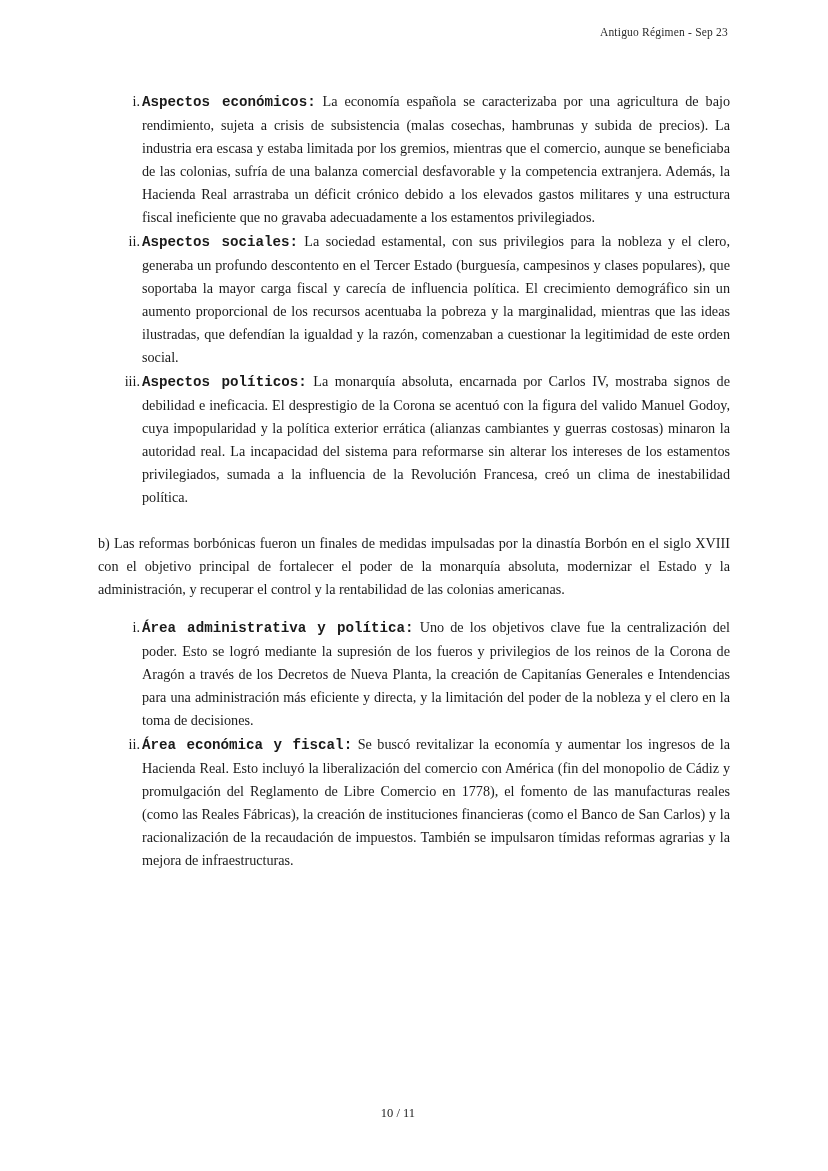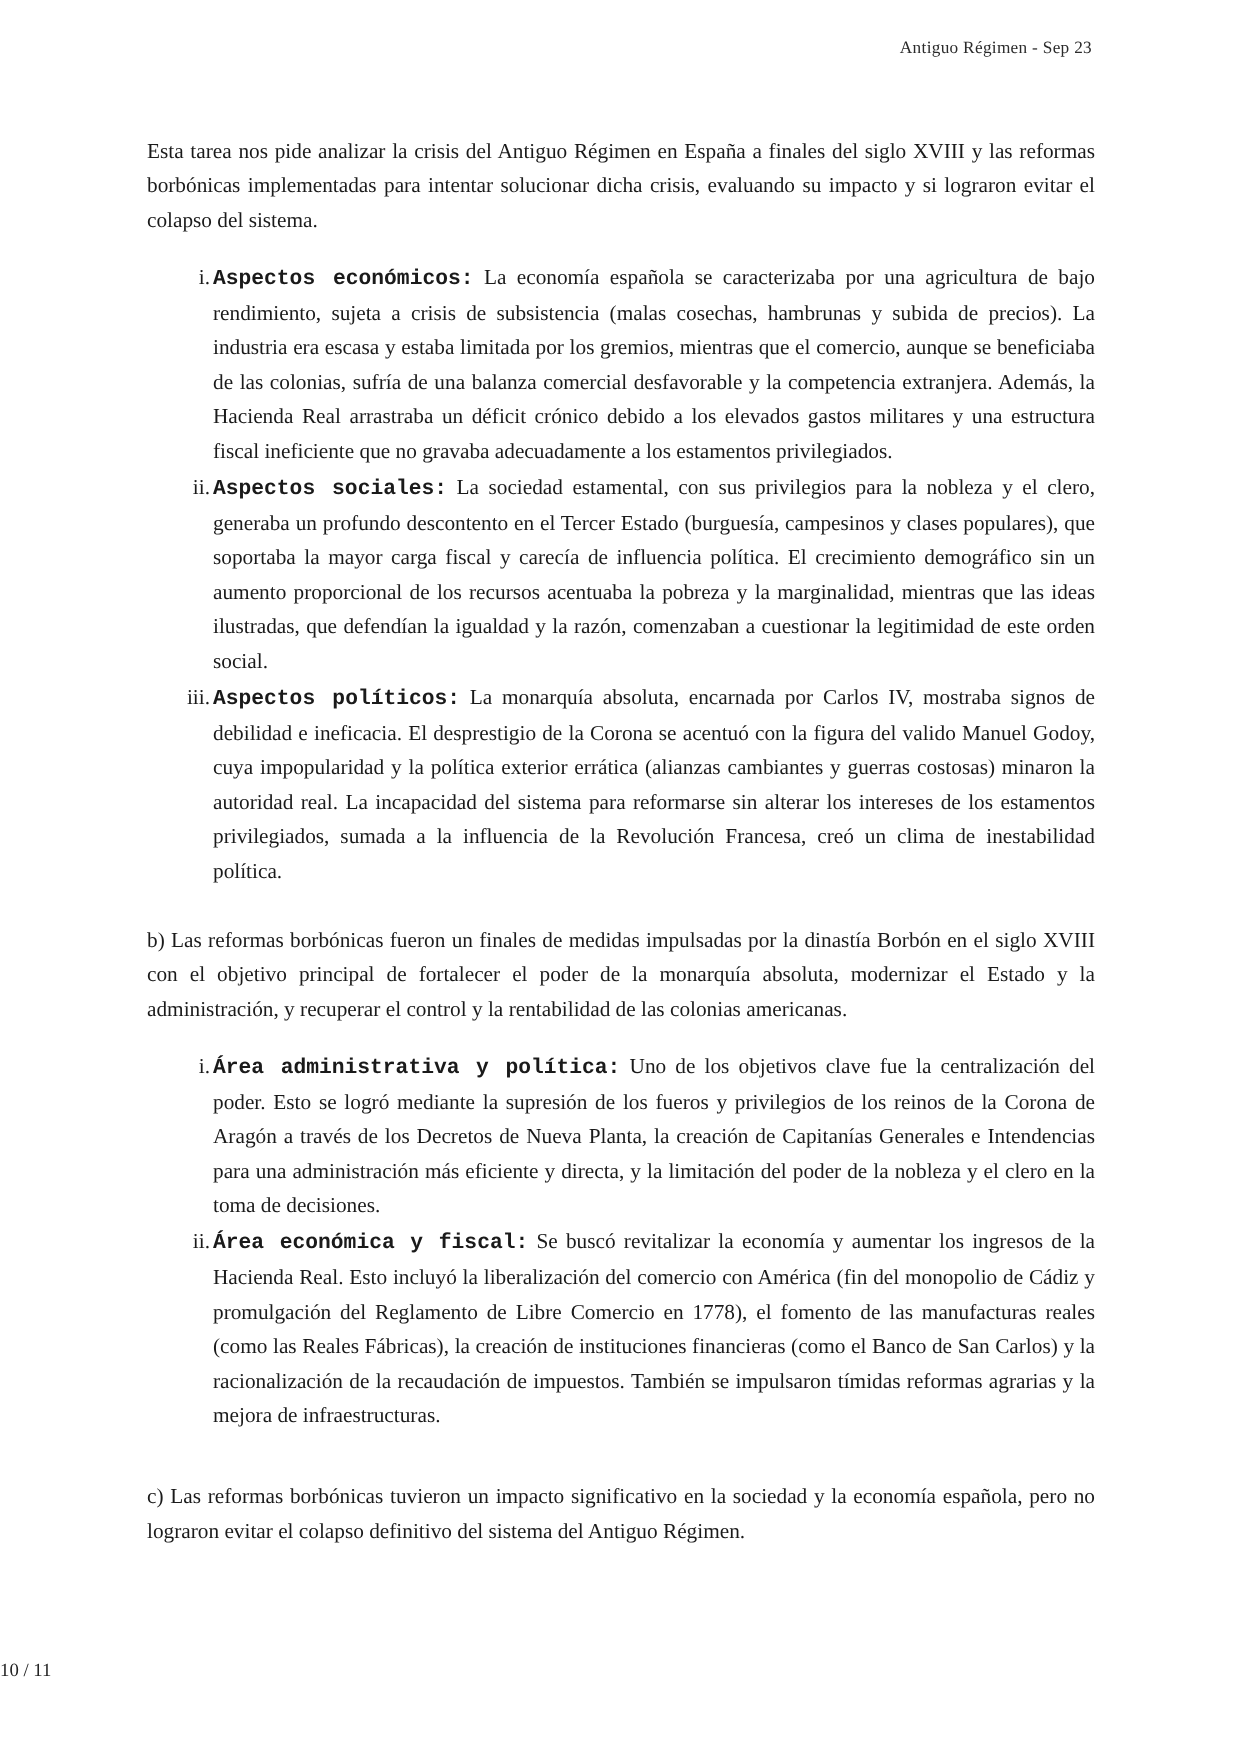--- a/index.html
+++ b/index.html
@@ -73,37 +73,36 @@
   }
   .list-item .lead {
     font-weight: bold;
     font-family: Liberation Mono, monospace;
   }
   .footer-page {
     position: absolute;
     bottom: 50px;
     left: 0;
     width: 796px;
-    text-align: left;
+    text-align: center;
     font-size: 12.5px;
     color: #222;
   }
   .spacer-c {
     height: 30px;
   }
 </style>
 </head>
 <body>
 
 <div class="page">
 
   <div class="running-head">Antiguo Régimen - Sep 23</div>
 
 
-  <p class="para">Esta tarea nos pide analizar la crisis del Antiguo Régimen en España a finales del siglo XVIII y las reformas borbónicas implementadas para intentar solucionar dicha crisis, evaluando su impacto y si lograron evitar el colapso del sistema.</p>
 
 
   <div class="list-block">
     <div class="list-item">
       <span class="marker">i.</span><span class="lead">Aspectos económicos:</span><span> La economía española se caracterizaba por una agricultura de bajo rendimiento, sujeta a crisis de subsistencia (malas cosechas, hambrunas y subida de precios). La industria era escasa y estaba limitada por los gremios, mientras que el comercio, aunque se beneficiaba de las colonias, sufría de una balanza comercial desfavorable y la competencia extranjera. Además, la Hacienda Real arrastraba un déficit crónico debido a los elevados gastos militares y una estructura fiscal ineficiente que no gravaba adecuadamente a los estamentos privilegiados.</span>
     </div>
     <div class="list-item">
       <span class="marker">ii.</span><span class="lead">Aspectos sociales:</span><span> La sociedad estamental, con sus privilegios para la nobleza y el clero, generaba un profundo descontento en el Tercer Estado (burguesía, campesinos y clases populares), que soportaba la mayor carga fiscal y carecía de influencia política. El crecimiento demográfico sin un aumento proporcional de los recursos acentuaba la pobreza y la marginalidad, mientras que las ideas ilustradas, que defendían la igualdad y la razón, comenzaban a cuestionar la legitimidad de este orden social.</span>
     </div>
     <div class="list-item">
@@ -119,17 +118,16 @@
     <div class="list-item">
       <span class="marker">i.</span><span class="lead">Área administrativa y política:</span><span> Uno de los objetivos clave fue la centralización del poder. Esto se logró mediante la supresión de los fueros y privilegios de los reinos de la Corona de Aragón a través de los Decretos de Nueva Planta, la creación de Capitanías Generales e Intendencias para una administración más eficiente y directa, y la limitación del poder de la nobleza y el clero en la toma de decisiones.</span>
     </div>
     <div class="list-item">
       <span class="marker">ii.</span><span class="lead">Área económica y fiscal:</span><span> Se buscó revitalizar la economía y aumentar los ingresos de la Hacienda Real. Esto incluyó la liberalización del comercio con América (fin del monopolio de Cádiz y promulgación del Reglamento de Libre Comercio en 1778), el fomento de las manufacturas reales (como las Reales Fábricas), la creación de instituciones financieras (como el Banco de San Carlos) y la racionalización de la recaudación de impuestos. También se impulsaron tímidas reformas agrarias y la mejora de infraestructuras.</span>
     </div>
   </div>
 
   <div class="spacer-c"></div>
 
-  <p class="para tight">c) Las reformas borbónicas tuvieron un impacto significativo en la sociedad y la economía española, pero no lograron evitar el colapso definitivo del sistema del Antiguo Régimen.</p>
 
   <div class="footer-page">10 / 11</div>
 
 </div>
 
 </body></html>

